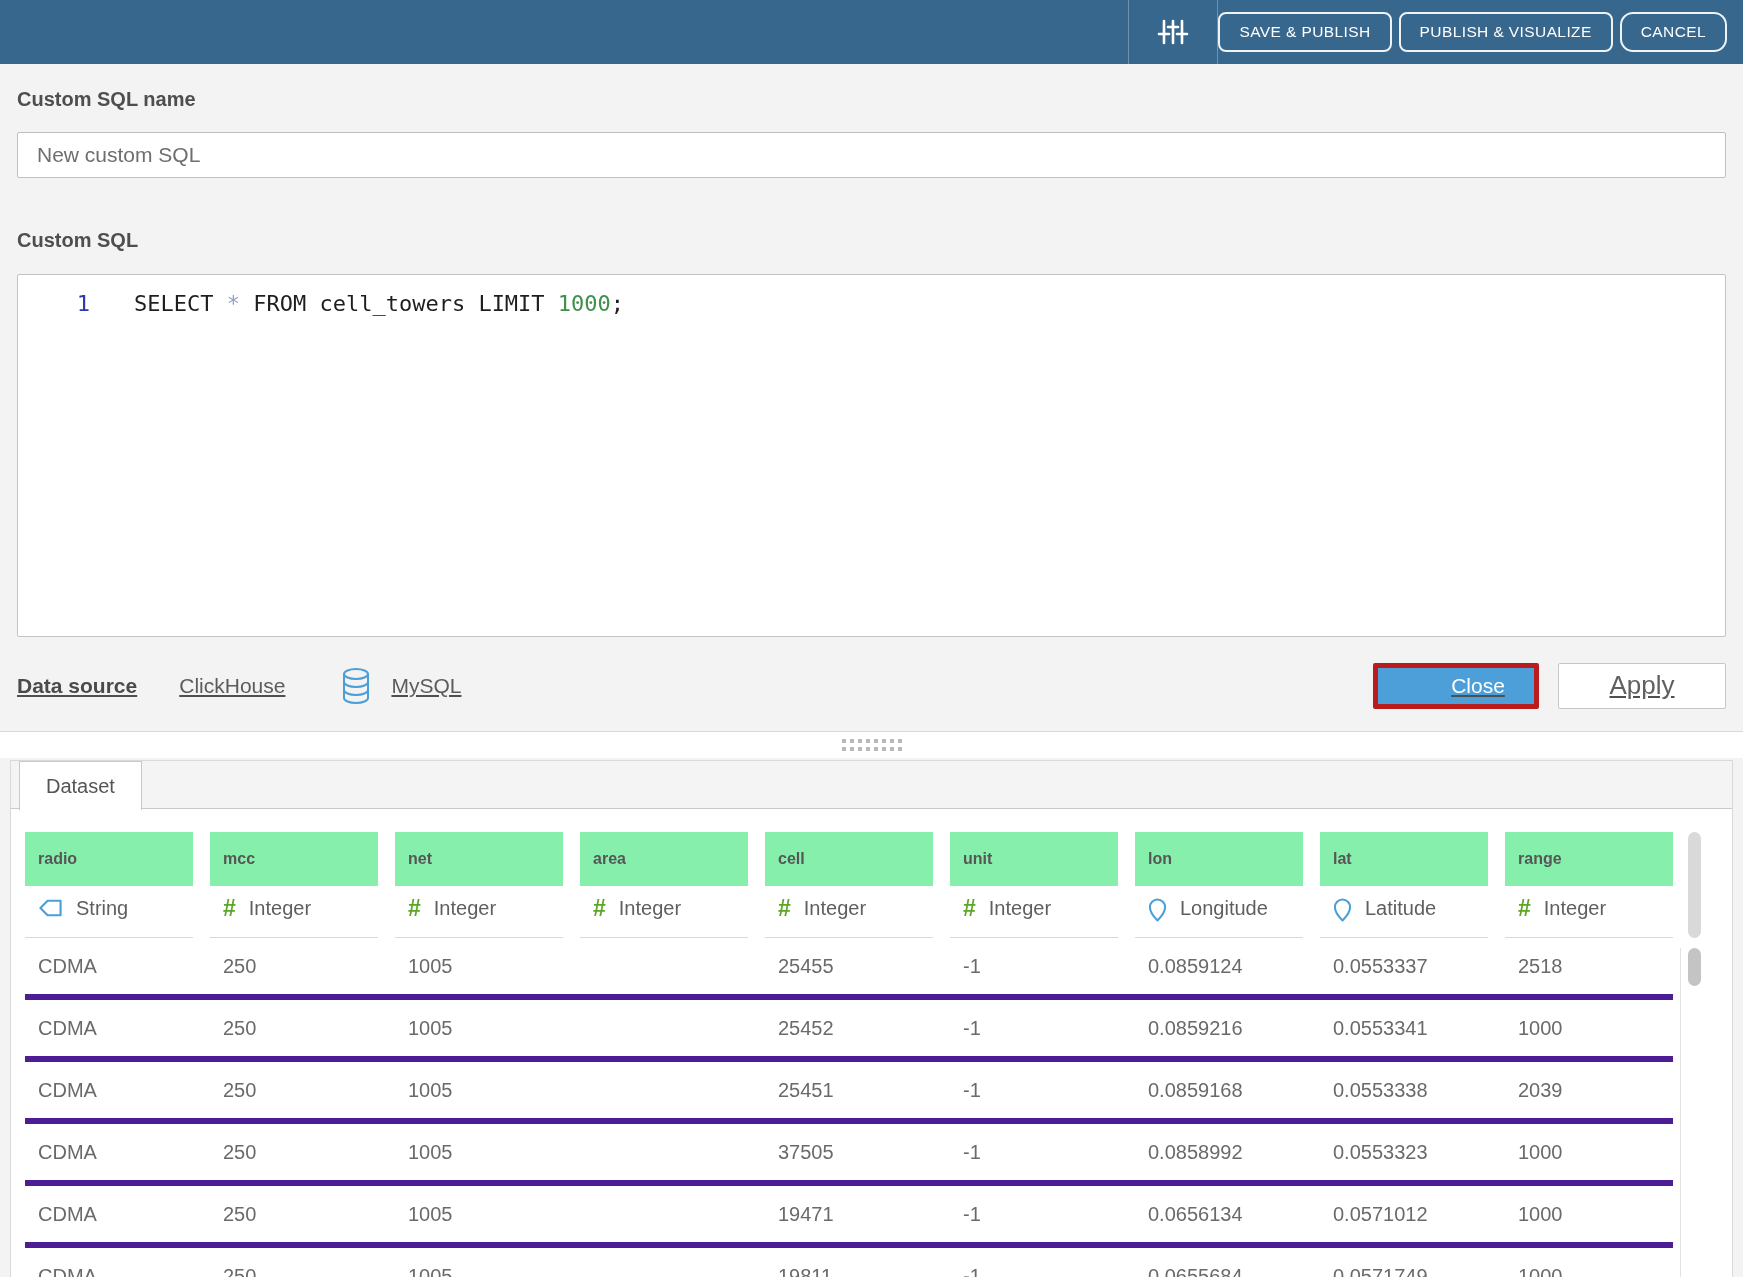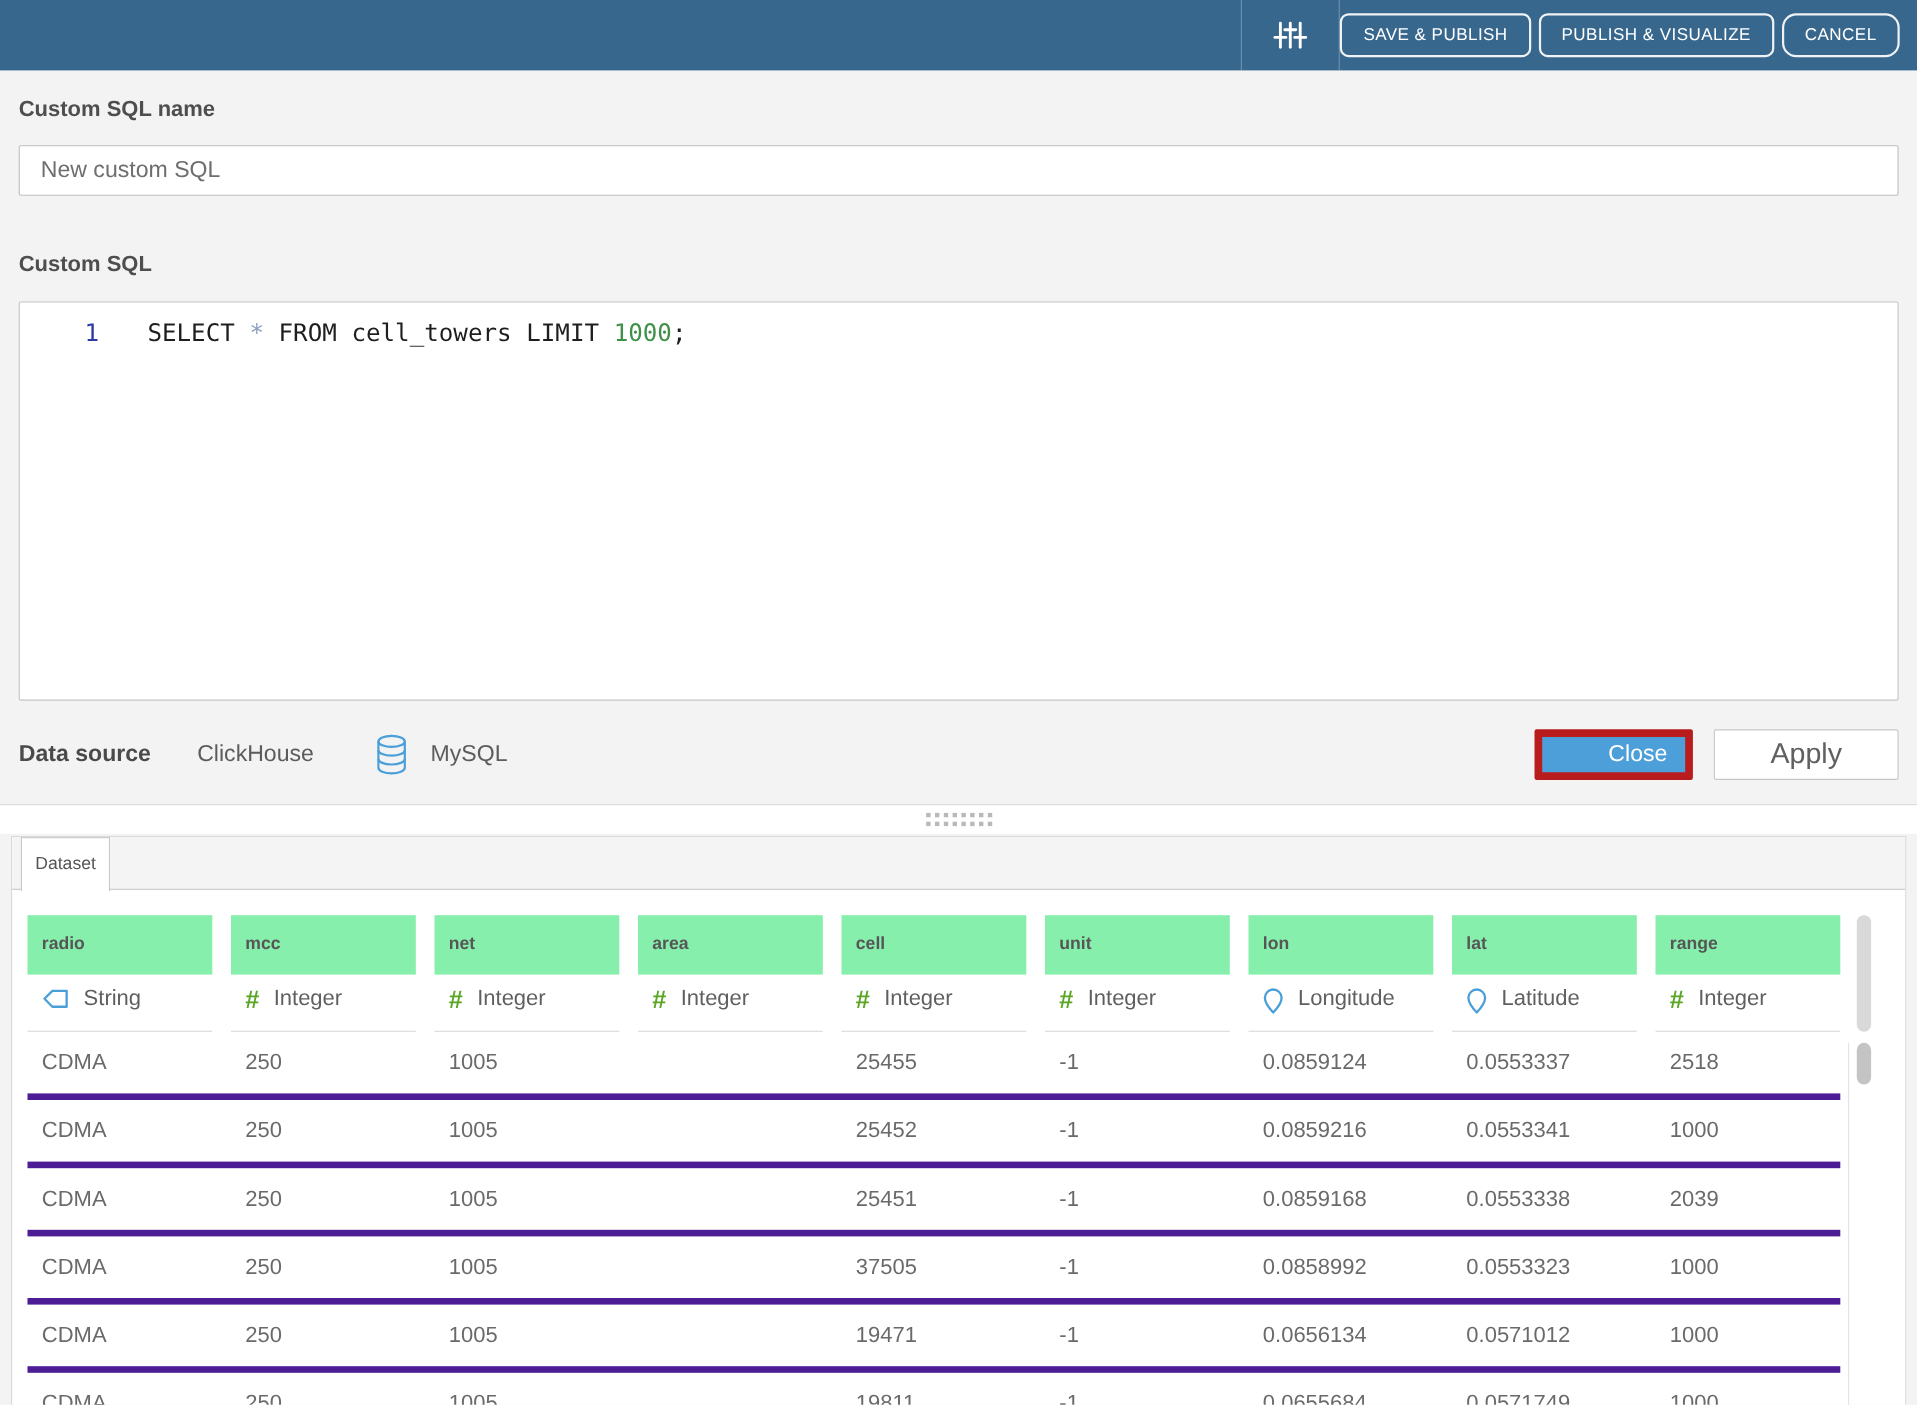--- a/index.html
+++ b/index.html
@@ -38,29 +38,29 @@
     border: 1px solid #c3c3c3; border-radius: 2px;
     font-family: "DejaVu Sans Mono", monospace; font-size: 22px;
     padding-top: 14px; overflow: hidden; cursor: text;
   }
   .code-line { display: flex; line-height: 30px; }
   .gutter { width: 72px; text-align: right; color: #2B3AA5; flex: none; }
   .code { margin-left: 44px; color: #1e1e1e; white-space: pre; }
   .tok-operator { color: #8FA0C0; }
   .tok-number { color: #3F9048; }
   
-  .ds-row { margin-top: 23px; height: 51px; display: flex; align-items: center; }
+  .ds-row { margin-top: 23px; height: 51px; display: flex; align-items: center; text-decoration: underline; }
   .ds-label { font-size: 21px; font-weight: bold; color: #4a4a4a; margin-right: 42px; }
   .ds-clickhouse { font-size: 21px; color: #5c5c5c; margin-right: 56px; cursor: pointer; }
   .db-icon { display: flex; align-items: center; margin-right: 20px; }
   .ds-mysql { font-size: 21px; color: #5c5c5c; cursor: pointer; }
   .spacer { flex: 1; }
   .close-btn {
-    width: 144px; height: 46px; background: #4D9FD9; color: #fff;
-    border: 7px solid #b91c1c; border-radius: 2px;
+    width: 166px; height: 46px; background: #4D9FD9; color: #fff;
+    border: 5px solid #b91c1c; border-radius: 2px;
     font-family: "Liberation Sans", sans-serif; font-size: 21px; cursor: pointer;
     margin-right: 19px;
     padding-left: 44px;
   }
   .apply-btn {
     width: 168px; height: 46px; background: #fff; color: #606060;
     border: 1px solid #c7c7c7; border-radius: 2px;
     font-family: "Liberation Sans", sans-serif; font-size: 26px; cursor: pointer;
   }
   
@@ -70,23 +70,23 @@
   }
   .dots { display: grid; grid-template-columns: repeat(8, 4px); grid-template-rows: 4px 4px; gap: 4px 4px; }
   .dots i { background: #b9b9b9; display: block; }
   
   .panel {
     margin: 2px 10px 0 10px; height: 518px; background: #fff;
     border: 1px solid #d9d9d9; border-bottom: none; overflow: hidden;
   }
   .tabstrip { height: 48px; background: #f4f4f4; border-bottom: 1px solid #c9c9c9; display: flex; }
   .tab {
-    margin-left: 8px; height: 49px; padding: 0 12px;
+    margin-left: 8px; height: 49px; padding: 0 26px;
     background: #fff; border: 1px solid #c9c9c9; border-bottom: none;
-    display: flex; align-items: center; font-size: 16px; color: #555; cursor: pointer;
+    display: flex; align-items: center; font-size: 20px; color: #555; cursor: pointer;
   }
   .table-area { position: relative; padding: 23px 59px 0 14px; }
   .trow { display: grid; grid-template-columns: repeat(9, 1fr); column-gap: 17px; }
   .th {
     background: #86efac; padding: 13px 13px; font-size: 16px; font-weight: bold;
     color: #565656; line-height: 28px; overflow: hidden; white-space: nowrap; cursor: pointer;
   }
   .tt {
     padding: 11px 13px; font-size: 20px; color: #5f5f5f;
     border-bottom: 1px solid #d9d9d9; display: flex; gap: 13px;

